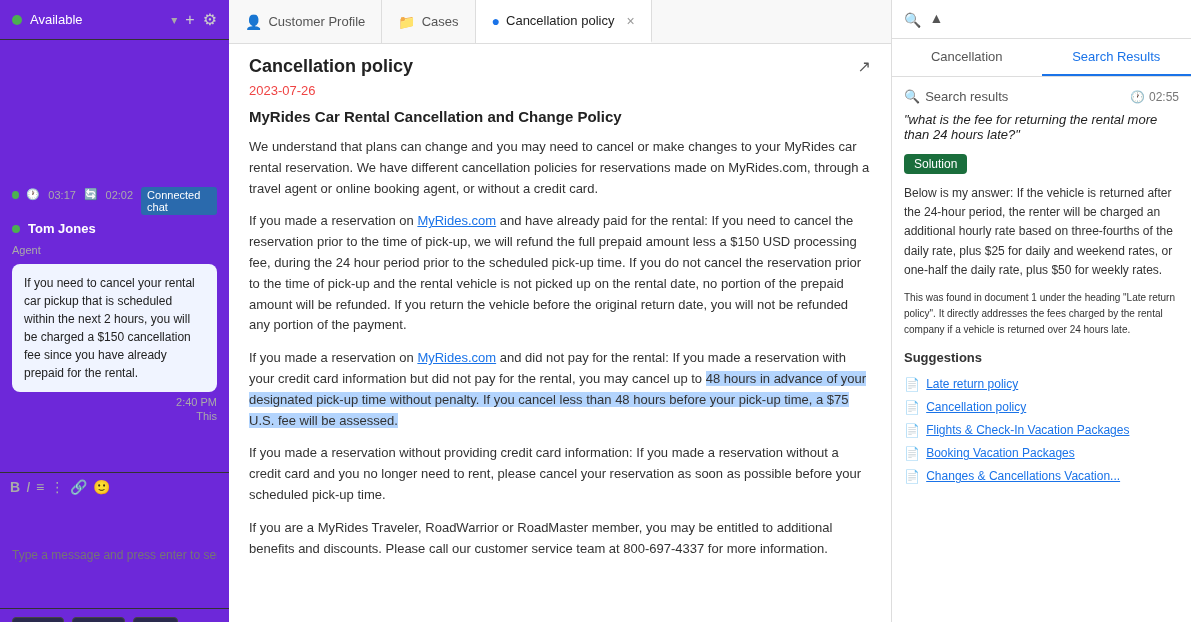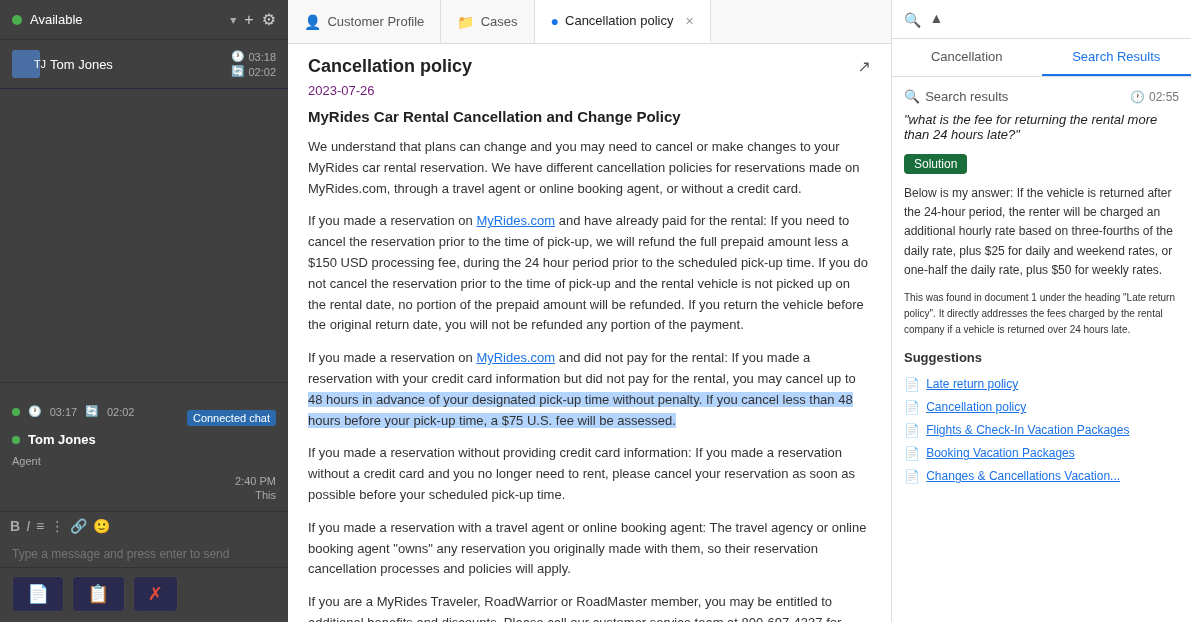--- a/index.html
+++ b/index.html
@@ -1,19 +1,19 @@
 <!DOCTYPE html>
 <html><head>
   <meta charset="utf-8">
   <style>
     * { box-sizing: border-box; margin: 0; padding: 0; }
     body { font-family: -apple-system, BlinkMacSystemFont, 'Segoe UI', sans-serif; font-size: 13px; display: flex; height: 622px; overflow: hidden; background: #f3f3f3; }
 
     
-    .sidebar { width: 288px; background: #404040; color: #fff; display: flex; flex-direction: column; flex-shrink: 0; }
+    .sidebar { width: 229px; background: #6d28d9; color: #fff; display: flex; flex-direction: column; flex-shrink: 0; gap: 40px; }
     .sidebar-header { display: flex; align-items: center; padding: 10px 12px; gap: 8px; border-bottom: 1px solid #333; }
     .sidebar-status-dot { width: 10px; height: 10px; background: #4caf50; border-radius: 50%; }
     .sidebar-status-label { font-size: 13px; color: #fff; flex: 1; }
     .sidebar-chevron { color: #aaa; font-size: 12px; }
     .sidebar-actions { display: flex; gap: 8px; margin-left: auto; }
     .sidebar-action-btn { background: none; border: none; color: #ccc; cursor: pointer; font-size: 16px; }
 
     .chat-list { flex: 1; overflow-y: auto; }
     .chat-item { padding: 10px 12px; display: flex; align-items: center; gap: 10px; cursor: pointer; border-bottom: 1px solid #2a2a3e; }
     .chat-avatar { width: 28px; height: 28px; background: #4a6fa5; border-radius: 3px; display: flex; align-items: center; justify-content: center; font-size: 11px; color: #fff; flex-shrink: 0; padding-left: 28px; }
@@ -52,21 +52,21 @@
     .tab { display: flex; align-items: center; gap: 6px; padding: 0 16px; height: 100%; cursor: pointer; font-size: 13px; color: #555; border-right: 1px solid #ddd; }
     .tab.active { background: #fff; border-bottom: 2px solid #fff; color: #222; font-weight: 500; }
     .tab-icon { font-size: 14px; color: #777; }
     .tab-close { margin-left: 6px; color: #999; cursor: pointer; font-size: 14px; }
 
     .content-header { display: flex; align-items: center; justify-content: space-between; padding: 12px 20px 6px; }
     .content-title { font-size: 18px; font-weight: 600; color: #222; }
     .external-link-btn { background: none; border: none; cursor: pointer; color: #555; font-size: 16px; }
 
     .article-body { padding: 0 20px 20px; overflow-y: auto; flex: 1; }
-    .article-date { font-size: 13px; color: #701a75; margin-bottom: 10px; }
+    .article-date { font-size: 13px; color: #ef4444; margin-bottom: 10px; }
     .article-subtitle { font-size: 15px; font-weight: 600; color: #222; margin-bottom: 12px; }
     .article-body p { font-size: 13px; color: #333; line-height: 1.6; margin-bottom: 12px; }
     .article-body a { color: #1a73e8; text-decoration: underline; }
     .highlight { background: #b3d4fd; }
 
     
     .right-panel { width: 300px; background: #fff; border-left: 1px solid #ddd; display: flex; flex-direction: column; flex-shrink: 0; }
 
     .search-box-container { padding: 10px 12px; border-bottom: 1px solid #ddd; display: flex; align-items: flex-start; gap: 8px; background: #fff; }
     .search-icon-wrap { color: #777; font-size: 14px; padding-top: 2px; }
@@ -139,20 +139,21 @@
       <span style="font-size:11px;color:#aaa;">03:17</span>
       <span style="font-size:11px;color:#aaa;">🔄</span>
       <span style="font-size:11px;color:#aaa;">02:02</span>
       <span class="connected-badge">Connected chat</span>
     </div>
     <div style="display:flex;align-items:center;gap:8px;margin-bottom:4px;">
       <div class="active-dot"></div>
       <span class="active-name">Tom Jones</span>
     </div>
     <div class="agent-label">Agent</div>
+    <div class="message-bubble">If you need to cancel your rental car pickup that is scheduled within the next 2 hours, you will be charged a $150 cancellation fee since you have already prepaid for the rental.</div>
     <div class="message-time">2:40 PM</div>
     <div class="read-status">This</div>
   </div>
 
   <div class="compose-toolbar">
     <button class="toolbar-btn"><b>B</b></button>
     <button class="toolbar-btn"><i>I</i></button>
     <button class="toolbar-btn">≡</button>
     <button class="toolbar-btn">⋮</button>
     <button class="toolbar-btn">🔗</button>
@@ -201,24 +202,20 @@
       If you need to cancel the reservation prior to the time of pick-up, we will refund the full prepaid amount less a $150 USD processing fee, during the 24 hour period prior to the scheduled pick-up time. If you do not cancel the reservation prior to the time of pick-up and the rental vehicle is not picked up on the rental date, no portion of the prepaid amount will be refunded. If you return the vehicle before the original return date, you will not be refunded any portion of the payment.
     </p>
     <p>
       If you made a reservation on <a>MyRides.com</a> and did not pay for the rental:
       If you made a reservation with your credit card information but did not pay for the rental, you may cancel up to <span class="highlight">48 hours in advance of your designated pick-up time without penalty. If you cancel less than 48 hours before your pick-up time, a $75 U.S. fee will be assessed.</span>
     </p>
     <p>
       If you made a reservation without providing credit card information:
       If you made a reservation without a credit card and you no longer need to rent, please cancel your reservation as soon as possible before your scheduled pick-up time.
     </p>
-    <p>
-      If you made a reservation with a travel agent or online booking agent:
-      The travel agency or online booking agent "owns" any reservation you originally made with them, so their reservation cancellation processes and policies will apply.
-    </p>
     <p>If you are a MyRides Traveler, RoadWarrior or RoadMaster member, you may be entitled to additional benefits and discounts. Please call our customer service team at 800-697-4337 for more information.</p>
   </div>
 </div>
 
 <div class="right-panel">
 
   <div class="search-box-container">
     <span class="search-icon-wrap">🔍</span>
     <button class="search-collapse-btn">▲</button>
   </div>

